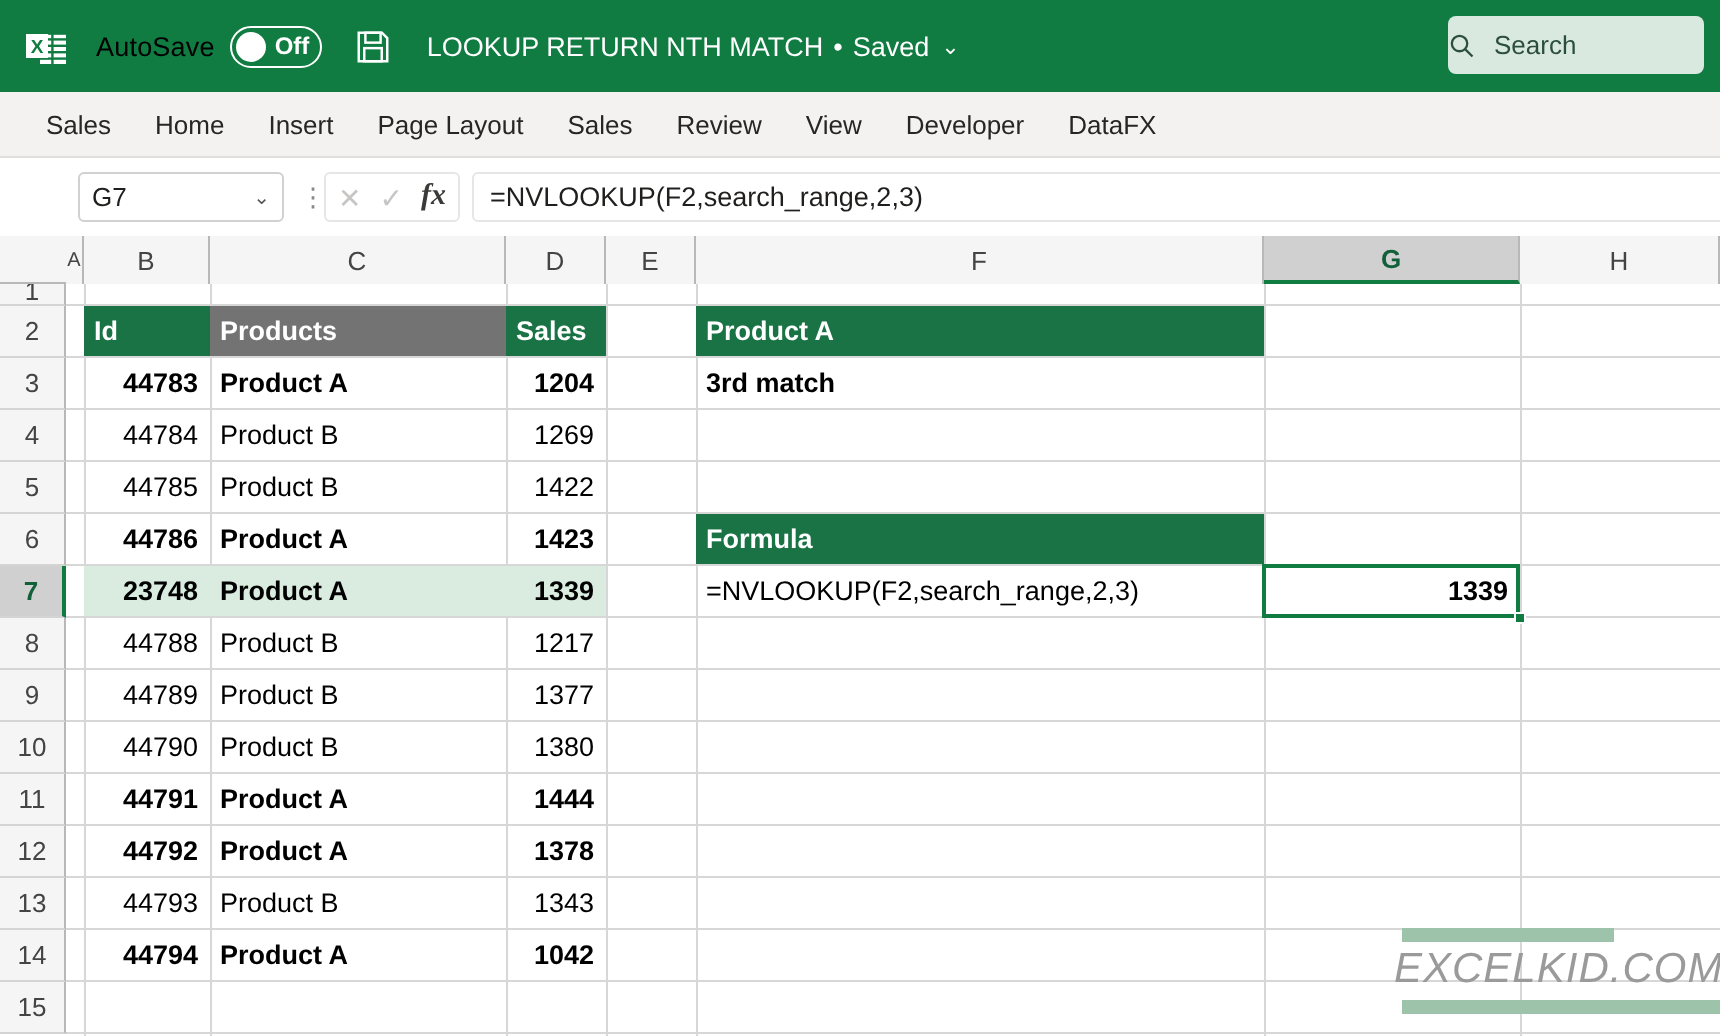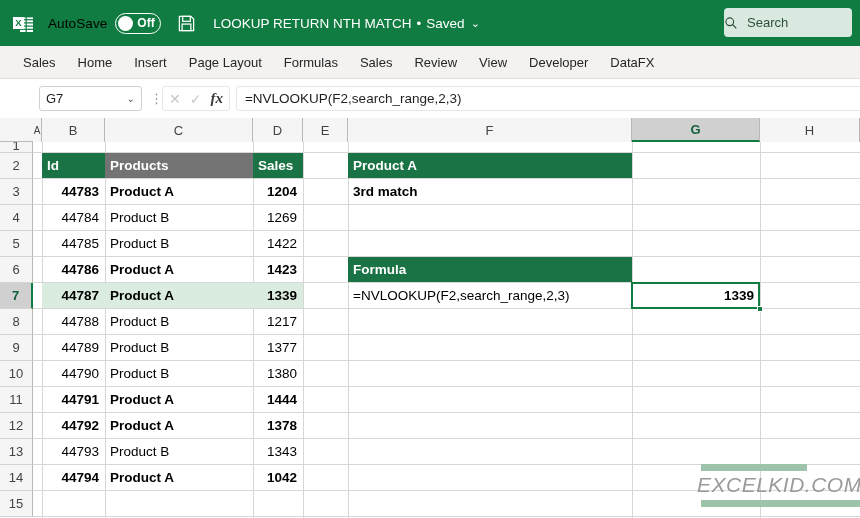--- a/index.html
+++ b/index.html
@@ -141,21 +141,20 @@
     </svg>
     <span class="s-txt">Search</span>
   </div>
 </div>
 
 <div class="ribbon" id="ribbon-tabs">
     <div class="tab">Sales</div>
     <div class="tab">Home</div>
     <div class="tab">Insert</div>
     <div class="tab">Page Layout</div>
-    <div class="tab">Formulas</div>
     <div class="tab">Sales</div>
     <div class="tab">Review</div>
     <div class="tab">View</div>
     <div class="tab">Developer</div>
     <div class="tab">DataFX</div>
   </div>
 <div class="ribbon-underline"></div>
 
 <div class="fbar">
   <div class="namebox">
@@ -234,21 +233,21 @@
       <div class="cell num bold" style="left: 220px; top: 37px; width: 50px; height: 25px;">1204</div>
       <div class="cell num" style="left: 9px; top: 63px; width: 63px; height: 25px;">44784</div>
       <div class="cell txt" style="left: 72px; top: 63px; width: 148px; height: 25px;">Product B</div>
       <div class="cell num" style="left: 220px; top: 63px; width: 50px; height: 25px;">1269</div>
       <div class="cell num" style="left: 9px; top: 89px; width: 63px; height: 25px;">44785</div>
       <div class="cell txt" style="left: 72px; top: 89px; width: 148px; height: 25px;">Product B</div>
       <div class="cell num" style="left: 220px; top: 89px; width: 50px; height: 25px;">1422</div>
       <div class="cell num bold" style="left: 9px; top: 115px; width: 63px; height: 25px;">44786</div>
       <div class="cell txt bold" style="left: 72px; top: 115px; width: 148px; height: 25px;">Product A</div>
       <div class="cell num bold" style="left: 220px; top: 115px; width: 50px; height: 25px;">1423</div>
-      <div class="cell num bold" style="left: 9px; top: 141px; width: 63px; height: 25px;">44787</div>
+      <div class="cell num bold" style="left: 9px; top: 141px; width: 63px; height: 25px;">23748</div>
       <div class="cell txt bold" style="left: 72px; top: 141px; width: 148px; height: 25px;">Product A</div>
       <div class="cell num bold" style="left: 220px; top: 141px; width: 50px; height: 25px;">1339</div>
       <div class="cell num" style="left: 9px; top: 167px; width: 63px; height: 25px;">44788</div>
       <div class="cell txt" style="left: 72px; top: 167px; width: 148px; height: 25px;">Product B</div>
       <div class="cell num" style="left: 220px; top: 167px; width: 50px; height: 25px;">1217</div>
       <div class="cell num" style="left: 9px; top: 193px; width: 63px; height: 25px;">44789</div>
       <div class="cell txt" style="left: 72px; top: 193px; width: 148px; height: 25px;">Product B</div>
       <div class="cell num" style="left: 220px; top: 193px; width: 50px; height: 25px;">1377</div>
       <div class="cell num" style="left: 9px; top: 219px; width: 63px; height: 25px;">44790</div>
       <div class="cell txt" style="left: 72px; top: 219px; width: 148px; height: 25px;">Product B</div>

